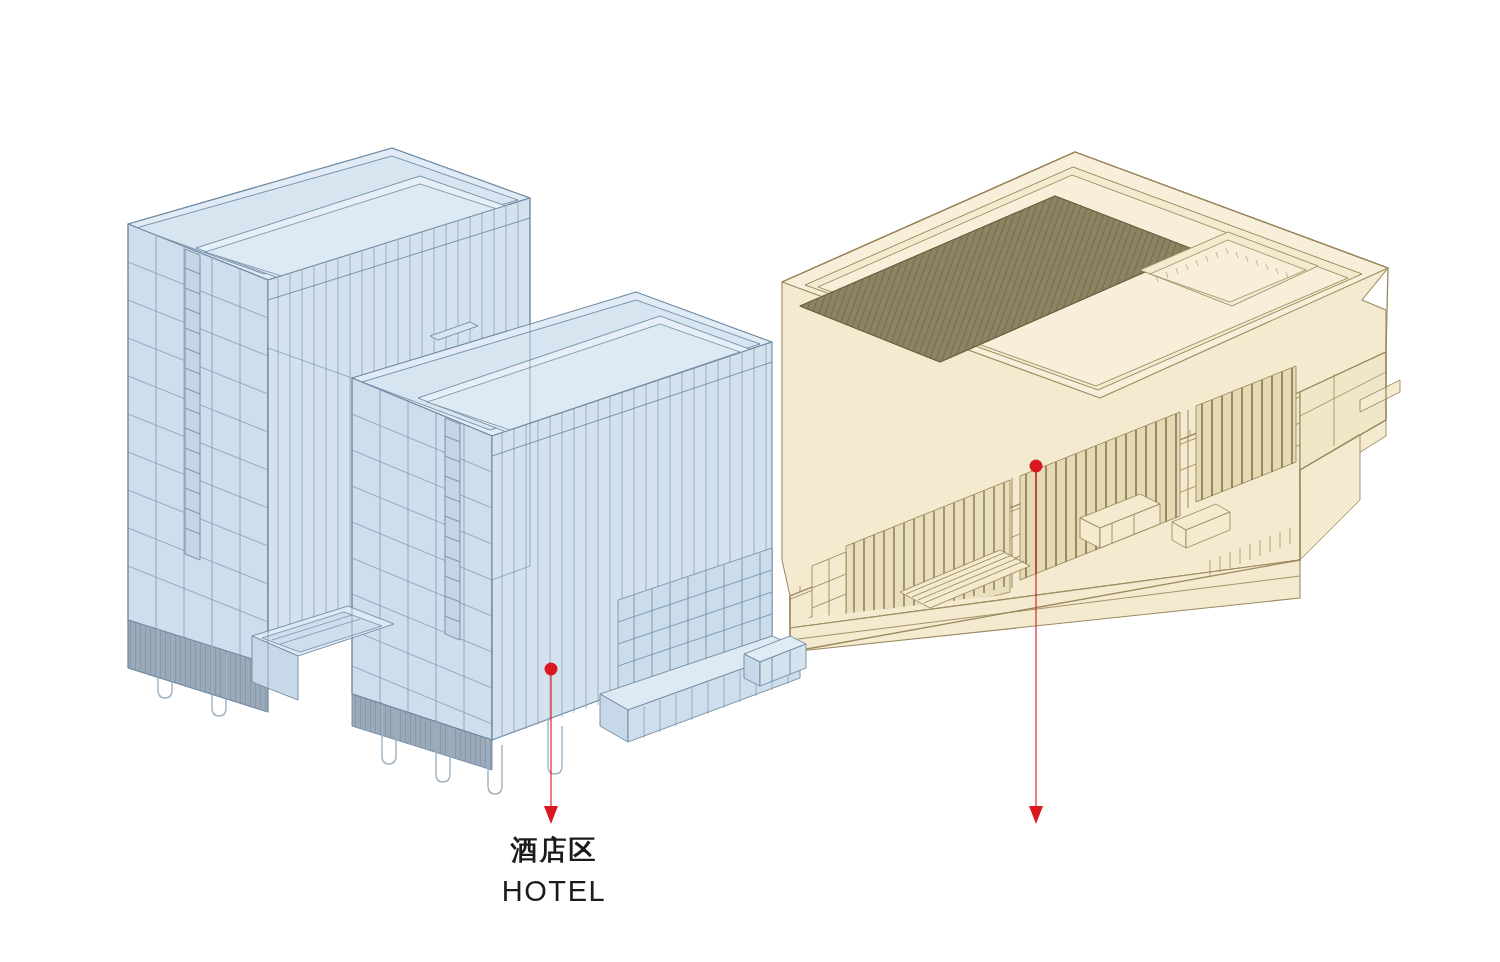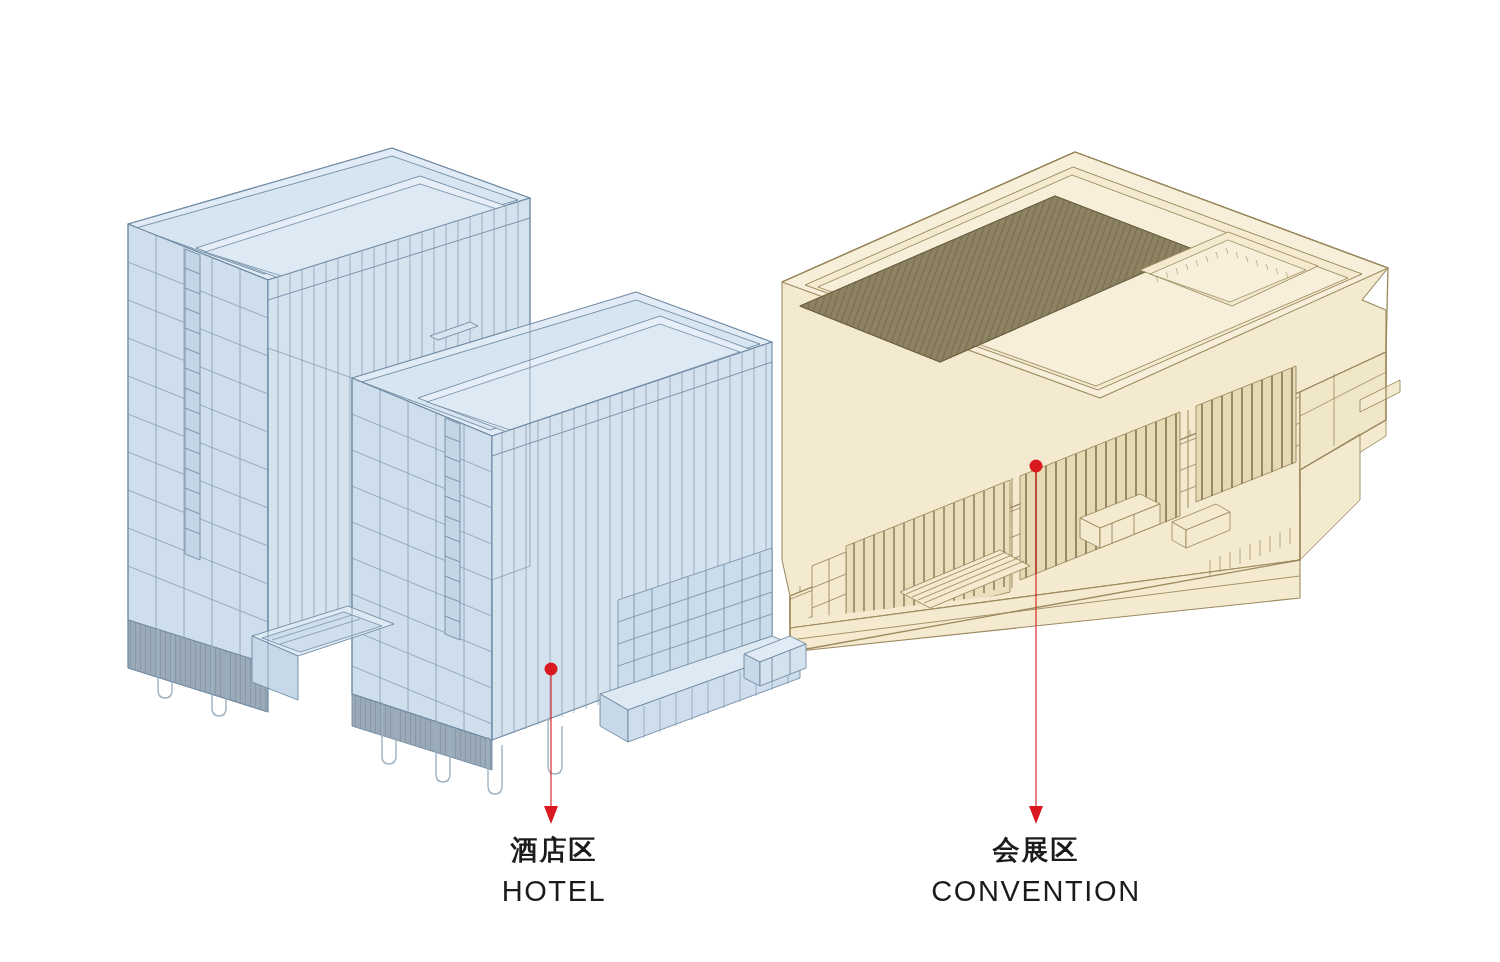--- a/index.html
+++ b/index.html
@@ -467,18 +467,14 @@
       <polygon points="1036,824 1029,806 1043,806" fill="#d9191f"></polygon>
       <circle cx="1036" cy="466" r="6.5" fill="#d9191f"></circle>
     </g>
   </svg>
 
   <div class="label-group" id="label-hotel">
     <div class="label-cn">酒店区</div>
     <div class="label-en">HOTEL</div>
   </div>
 
-  <div class="label-group" id="label-convention">
-    <div class="label-cn">会展区</div>
-    <div class="label-en">CONVENTION</div>
-  </div>
 
 </div>
 
 </body></html>

